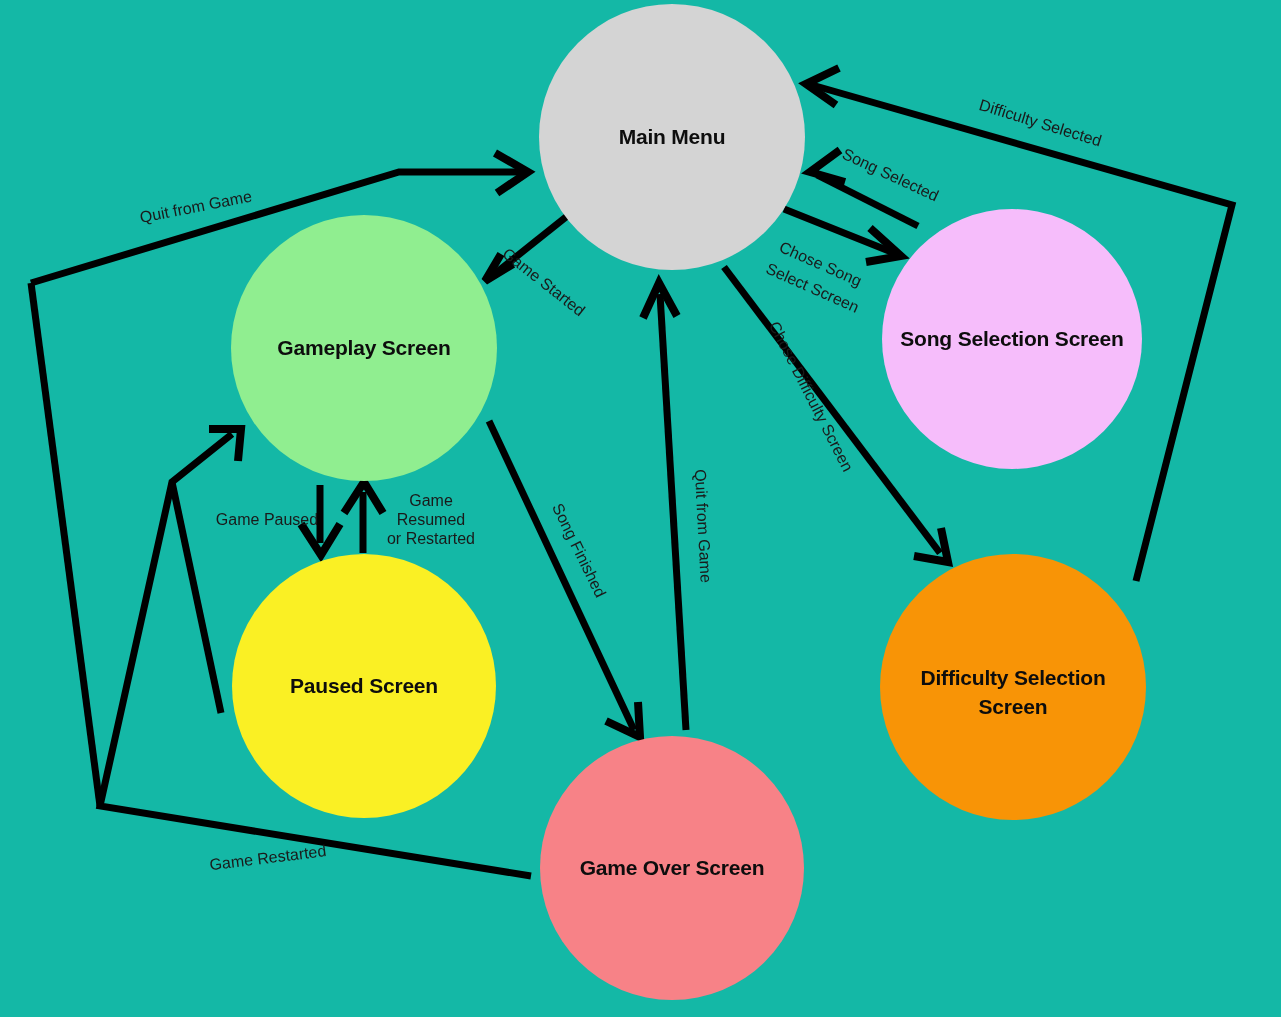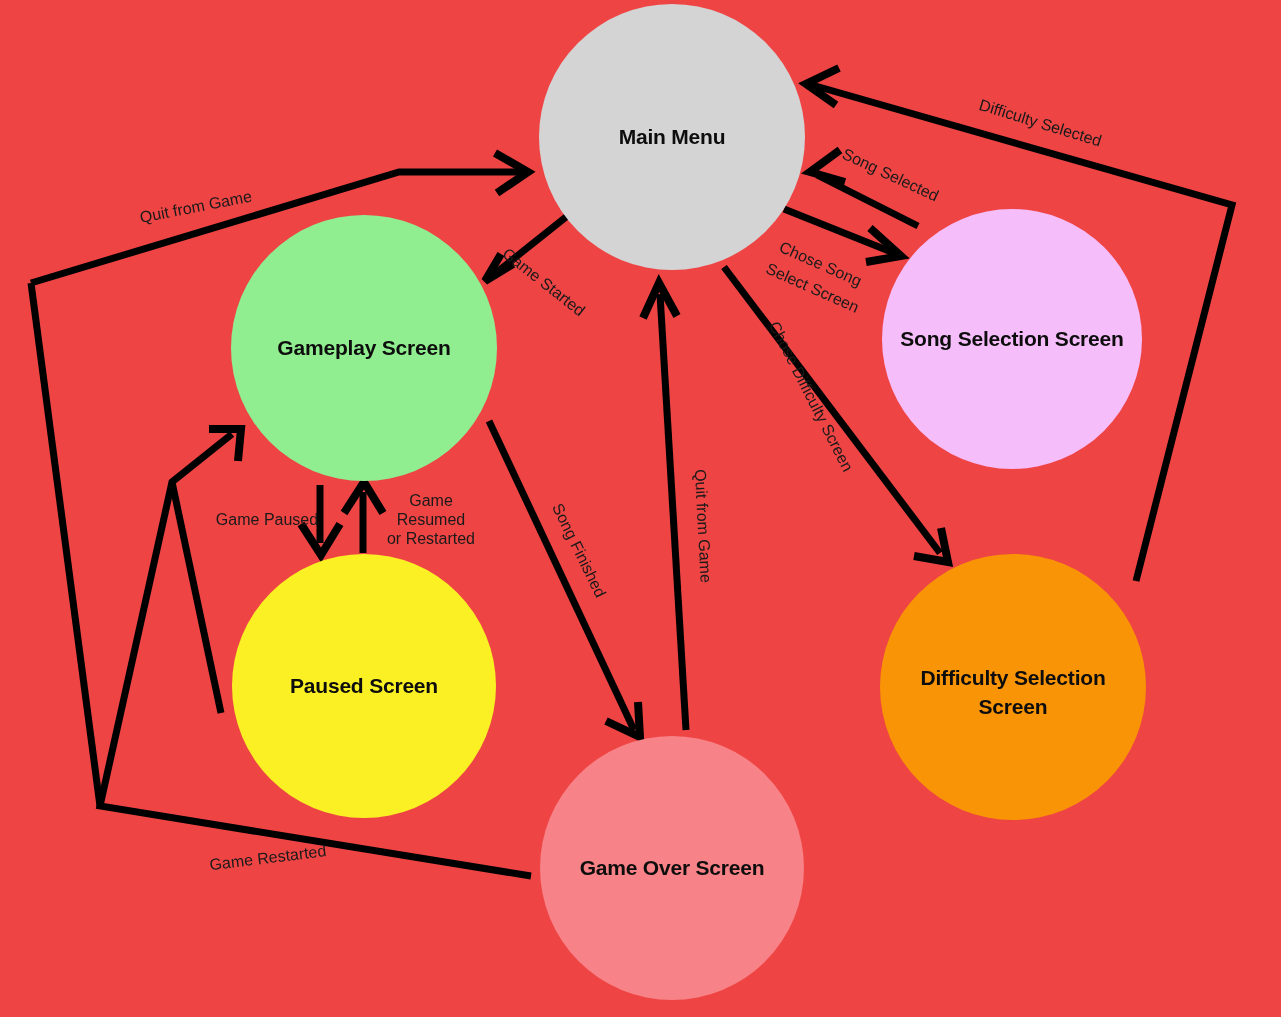--- a/index.html
+++ b/index.html
@@ -8,21 +8,21 @@
     padding: 0;
     background: #ffffff;
   }
   body {
     font-family: "Liberation Sans", sans-serif;
   }
   #canvas-root {
     position: relative;
     width: 1281px;
     height: 1017px;
-    background: #ef4444;
+    background: #14b8a6;
     overflow: hidden;
   }
   #diagram-svg {
     position: absolute;
     left: 0;
     top: 0;
     width: 1281px;
     height: 1017px;
   }
   .node-label {

